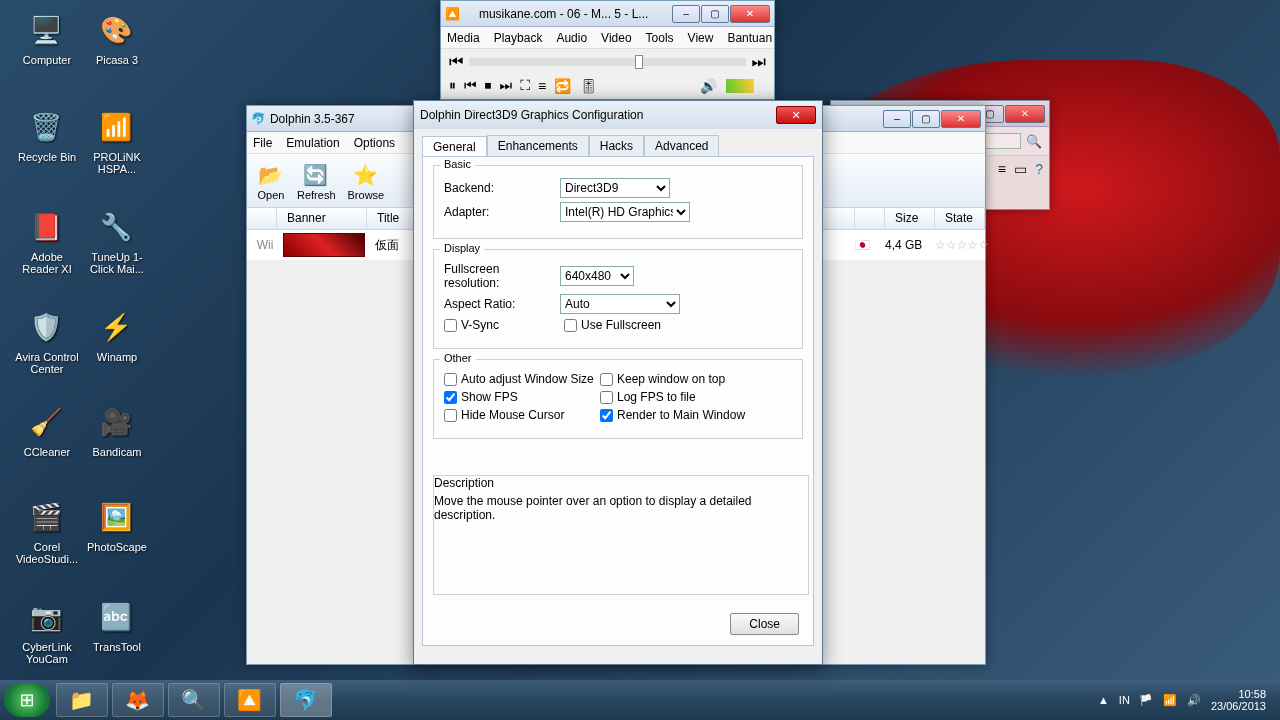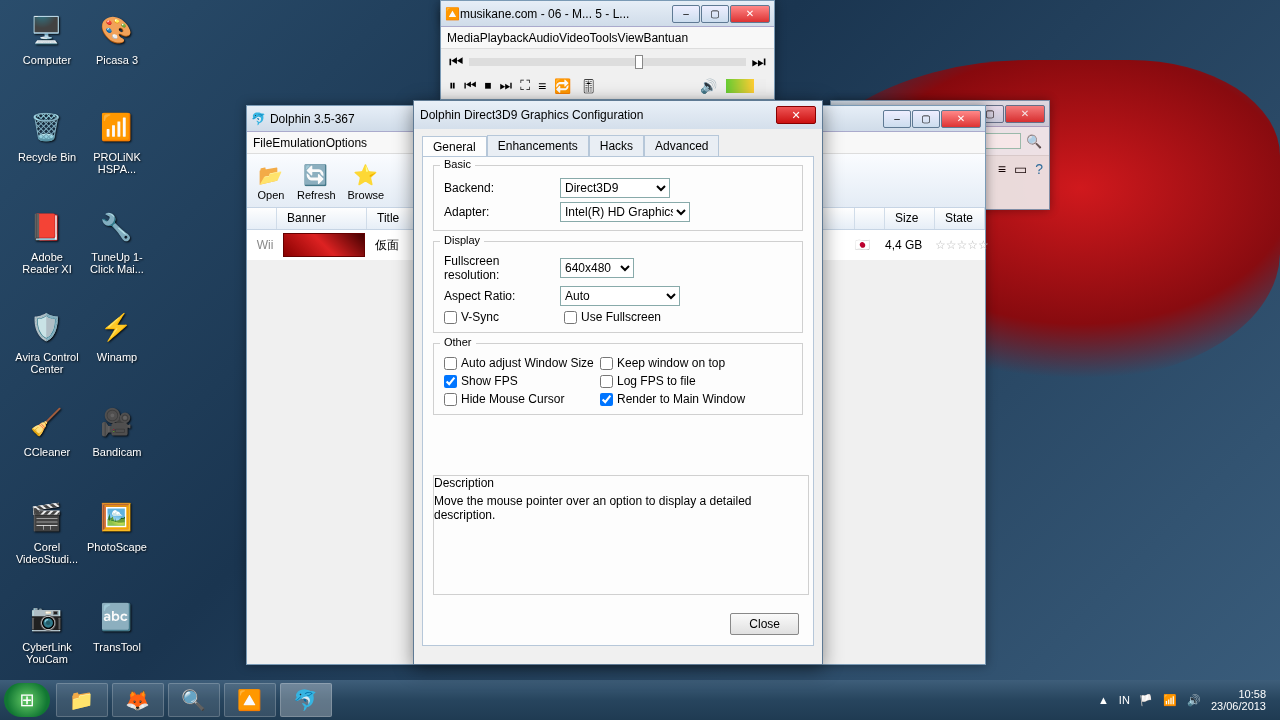--- a/index.html
+++ b/index.html
@@ -5,37 +5,37 @@
 * { box-sizing: border-box; margin: 0; padding: 0; font-family: "Segoe UI", Tahoma, sans-serif; }
 body { width: 1280px; height: 720px; overflow: hidden; background: linear-gradient(135deg, #2a4d6c 0%, #1a3550 40%, #3a5d7c 100%); position: relative; }
 .desktop { position: absolute; inset: 0; }
 .desktop-icon { position: absolute; width: 70px; text-align: center; color: white; font-size: 11px; text-shadow: 1px 1px 2px rgba(0,0,0,0.8); }
 .desktop-icon .ico { width: 44px; height: 44px; margin: 0 auto 2px; border-radius: 4px; display: flex; align-items: center; justify-content: center; font-size: 26px; }
 .win { position: absolute; background: #f0f0f0; border: 1px solid #7a9ab5; box-shadow: 0 0 10px rgba(0,0,0,0.4); }
 .titlebar { height: 26px; background: linear-gradient(#e6eef7,#d0dce9); display: flex; align-items: center; padding: 0 4px; font-size: 12px; border-bottom: 1px solid #aac; }
 .titlebar .tbtns { margin-left: auto; display: flex; gap: 1px; }
 .tbtn { width: 28px; height: 18px; border: 1px solid #5f7a94; background: linear-gradient(#eef,#cde); display: flex; align-items: center; justify-content: center; font-size: 10px; border-radius: 2px; cursor: pointer; }
 .tbtn.close { background: linear-gradient(#f88, #d33); color: white; width: 40px; }
-.menubar { height: 22px; background: #f8f8f8; display: flex; align-items: center; padding: 0 6px; font-size: 12px; border-bottom: 1px solid #ddd; }
+.menubar { height: 22px; background: #f8f8f8; display: flex; align-items: center; padding: 0 6px; font-size: 12px; gap: 14px; border-bottom: 1px solid #ddd; }
 .toolbar { height: 54px; background: linear-gradient(#fafcff,#e4ecf5); display: flex; align-items: center; padding: 2px 10px; gap: 12px; border-bottom: 1px solid #c6d4e4; }
 .tool { text-align: center; font-size: 11px; cursor: pointer; }
 .tool .ticon { width: 28px; height: 28px; margin: 0 auto; font-size: 20px; display:flex;align-items:center;justify-content:center;}
 .listhdr { height: 22px; background: linear-gradient(#fefefe,#e6eef7); display: flex; font-size: 12px; border-bottom: 1px solid #c6d4e4; }
 .listhdr span { padding: 3px 10px; border-right: 1px solid #d0dce9; }
 .row { display:flex; align-items:center; height: 30px; font-size: 12px; background:white; }
 .watermark { position:absolute; top:0; left:440px; font-size:30px; font-weight:bold; color:rgba(255,255,255,0.9); text-shadow:0 0 8px rgba(0,0,0,0.6); font-family: Arial; letter-spacing:1px; }
 
 .dlg { position:absolute; left:413px; top:100px; width:410px; height:565px; background:#f0f0f0; border:1px solid #5f7a94; box-shadow:0 4px 18px rgba(0,0,0,0.45); }
 .dlg .dtitle { height:28px; background:linear-gradient(#e9f0f8,#d4dfeb); display:flex; align-items:center; padding:0 6px; font-size:12px; }
 .dlg .dtitle .dclose { margin-left:auto; width:40px; height:18px; background:linear-gradient(#e55,#c11); color:white; display:flex; align-items:center; justify-content:center; border-radius:2px; border:1px solid #800; font-size:11px; cursor:pointer;}
 .tabs { display:flex; margin:6px 8px 0; font-size:12px; }
 .tab { padding:3px 10px; border:1px solid #b6c7d9; background:#e9eef4; border-bottom:none; cursor:pointer;}
 .tab.active { background:#fdfdfd; position:relative; top:1px; }
 .panel { margin:0 8px 8px; border:1px solid #b6c7d9; background:#fdfdfd; height:490px; padding:8px 10px; font-size:12px; position:relative; }
-.group { border:1px solid #d0d0d0; padding:8px 10px 4px; margin-bottom:10px; position:relative; }
+.group { border:1px solid #d0d0d0; padding:8px 10px 12px; margin-bottom:10px; position:relative; }
 .group > .gl { position:absolute; top:-8px; left:6px; background:#fdfdfd; padding:0 4px; font-size:11px; }
 .frow { display:flex; align-items:center; margin:4px 0; gap:6px; }
 .frow label { width:110px; }
 select { font-size:12px; height:20px; border:1px solid #8aa; background:white; }
 .chk { display:flex; align-items:center; gap:4px; font-size:12px; }
 .desc { position:absolute; left:10px; right:4px; bottom:50px; border:1px solid #d0d0d0; padding:0; height:120px; }
 .closebtn-row { position:absolute; bottom:10px; right:14px; }
 .btn { padding:3px 18px; font-size:12px; border:1px solid #888; background:linear-gradient(#fafafa,#e0e0e0); cursor:pointer; border-radius:2px;text-align:right;}
 
 .taskbar { position:absolute; bottom:0; left:0; right:0; height:40px; background:linear-gradient(#3e5e7a,#27455e 50%,#1f3b52); display:flex; align-items:center; padding:0 4px; }
@@ -109,21 +109,21 @@
       <div class="desktop-icon" style="left: 82px; top: 595px;">
         <div class="ico">🔤</div>
         <div>TransTool</div>
       </div>
     </div>
   <div class="watermark">www.Bandicam.com</div>
 
   <div class="win" style="left:440px;top:0;width:335px;height:100px;z-index:1">
     <div class="titlebar">
       <span>🔼</span>
-      <span style="margin-left:0">musikane.com - 06 - M... 5 - L...</span>
+      <span style="margin-left:19px">musikane.com - 06 - M... 5 - L...</span>
       <div class="tbtns">
         <div class="tbtn">–</div>
         <div class="tbtn">▢</div>
         <div class="tbtn close">✕</div>
       </div>
     </div>
     <div class="menubar" id="vlc-menus">
         <span>Media</span>
         <span>Playback</span>
         <span>Audio</span>

